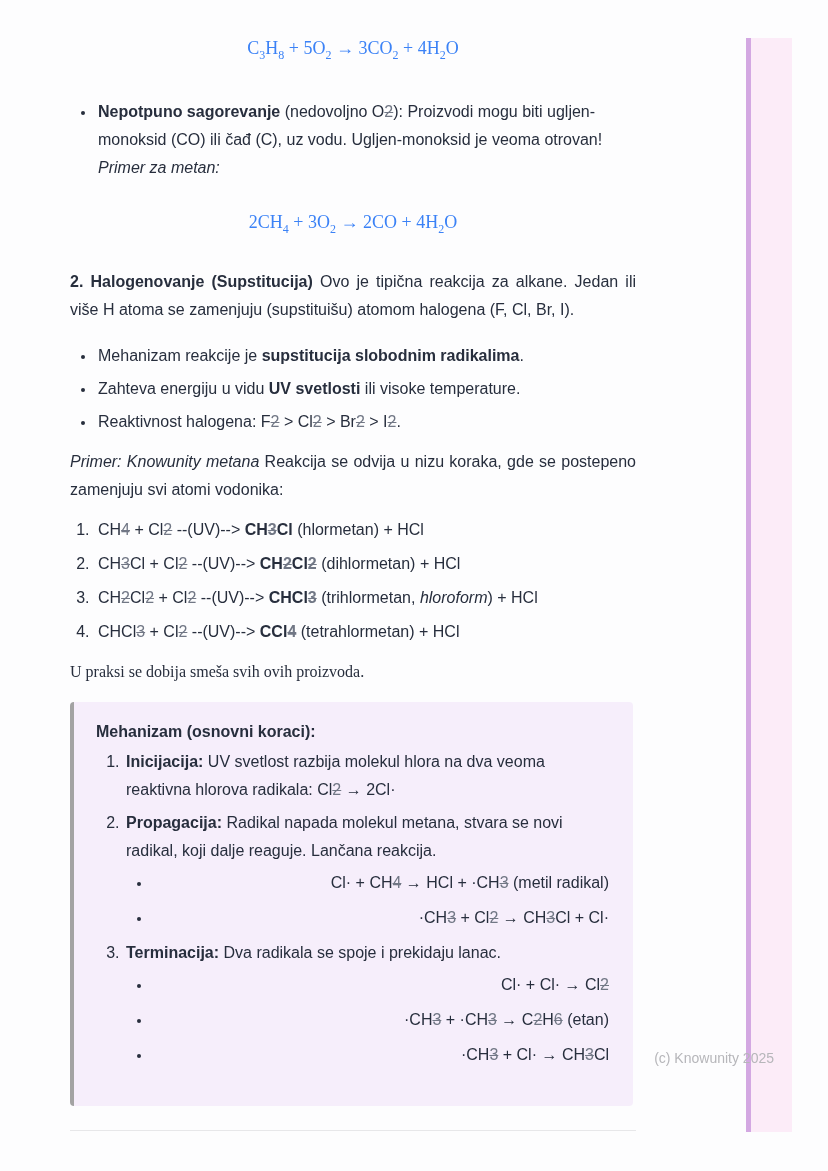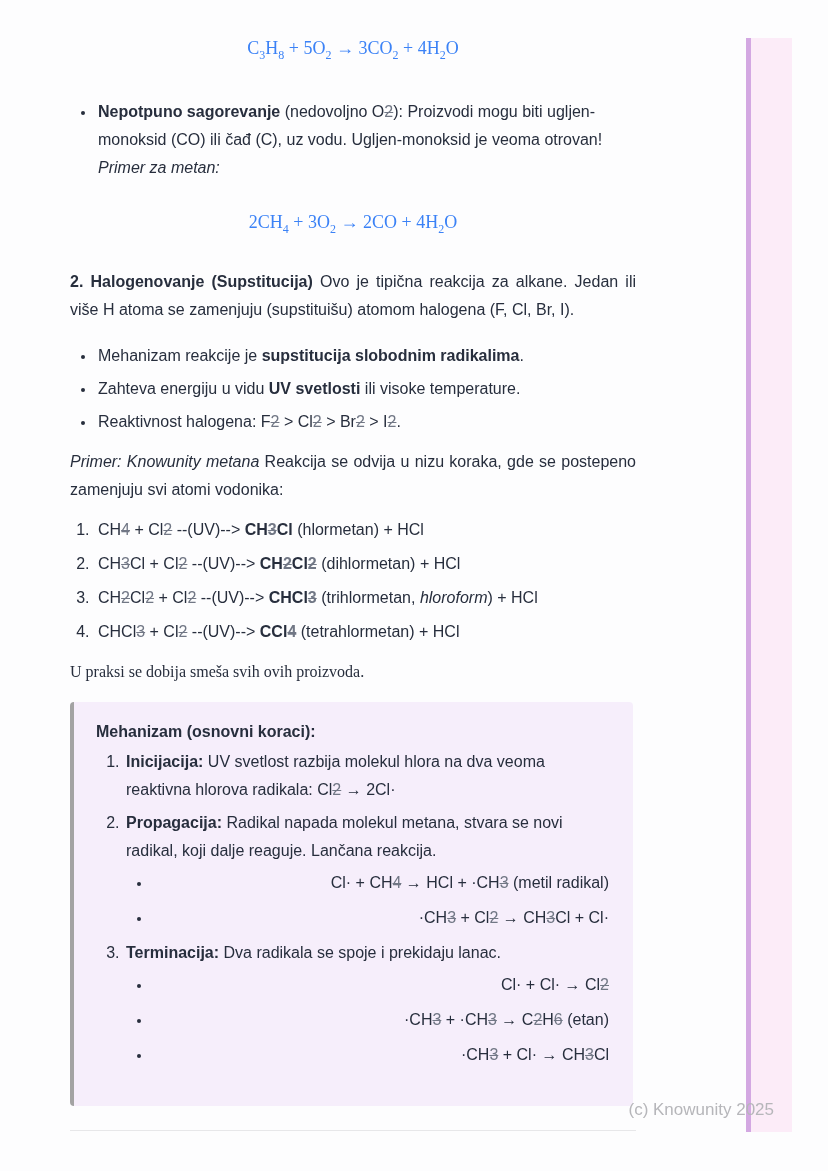--- a/index.html
+++ b/index.html
@@ -82,22 +82,22 @@
   }
   .side-bg {
     position: absolute;
     left: 751px; top: 38px;
     width: 41px; height: 1094px;
     background: #fcecf8;
     z-index: 1;
   }
   .footer {
     position: absolute;
-    right: 54px; top: 1100px;
-    font-size: 17px;
+    right: 54px; top: 1050px;
+    font-size: 14px;
     color: #b6b6ba;
     z-index: 2;
   }
 </style>
 </head>
 <body>
 
 <main>
   <div class="content">
 

